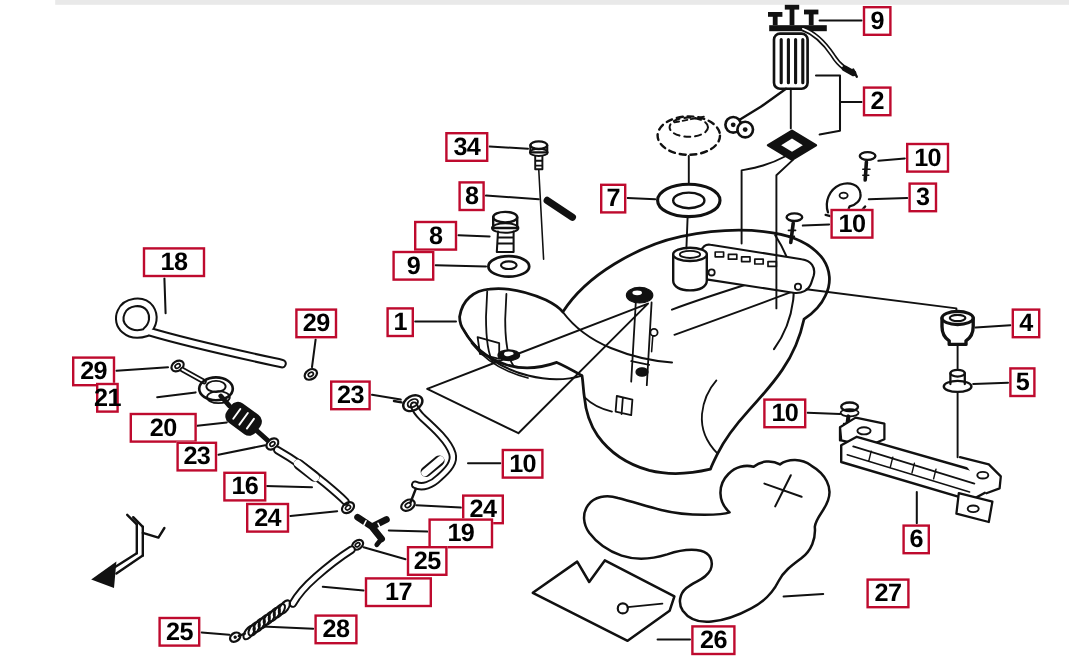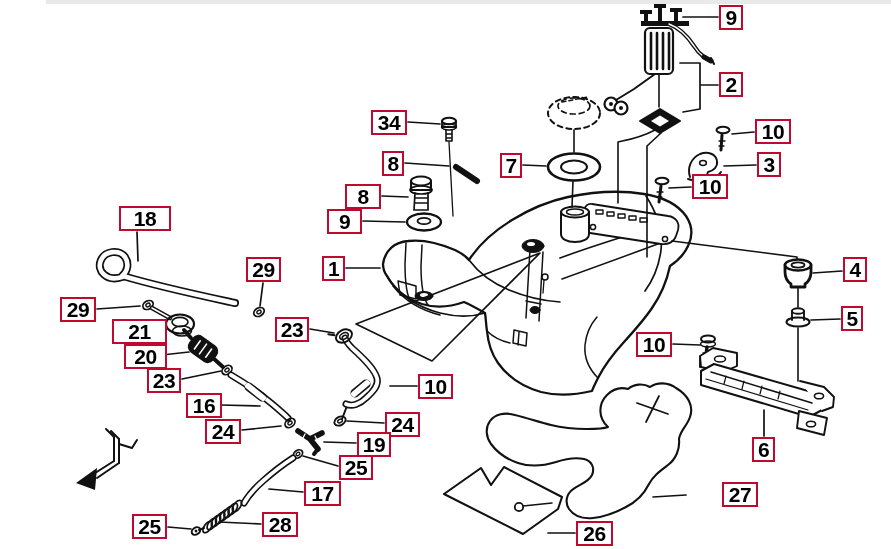--- a/index.html
+++ b/index.html
@@ -303,31 +303,31 @@
   <div class="callout" style="left:692px;top:174px;width:36px">10</div>
   <div class="callout" style="left:371px;top:110px;width:36px">34</div>
   <div class="callout" style="left:382px;top:151px;width:22px">8</div>
   <div class="callout" style="left:500px;top:153px;width:22px">7</div>
   <div class="callout" style="left:345px;top:184px;width:36px">8</div>
   <div class="callout" style="left:327px;top:209px;width:35px">9</div>
   <div class="callout" style="left:119px;top:206px;width:52px">18</div>
   <div class="callout" style="left:246px;top:257px;width:35px">29</div>
   <div class="callout" style="left:322px;top:256px;width:23px">1</div>
   <div class="callout" style="left:60px;top:297px;width:36px">29</div>
-  <div class="callout" style="left:112px;top:319px;width:55px">21</div>
+  <div class="callout" style="left:80px;top:319px;width:19px">21</div>
   <div class="callout" style="left:275px;top:317px;width:34px">23</div>
-  <div class="callout" style="left:124px;top:344px;width:43px">20</div>
+  <div class="callout" style="left:108px;top:344px;width:56px">20</div>
   <div class="callout" style="left:147px;top:368px;width:34px">23</div>
   <div class="callout" style="left:186px;top:393px;width:36px">16</div>
   <div class="callout" style="left:418px;top:374px;width:35px">10</div>
   <div class="callout" style="left:205px;top:419px;width:36px">24</div>
   <div class="callout" style="left:385px;top:412px;width:35px">24</div>
-  <div class="callout" style="left:357px;top:432px;width:34px">19</div>
+  <div class="callout" style="left:357px;top:432px;width:54px">19</div>
   <div class="callout" style="left:339px;top:455px;width:34px">25</div>
-  <div class="callout" style="left:304px;top:481px;width:37px">17</div>
+  <div class="callout" style="left:304px;top:481px;width:56px">17</div>
   <div class="callout" style="left:132px;top:514px;width:35px">25</div>
   <div class="callout" style="left:262px;top:512px;width:36px">28</div>
   <div class="callout" style="left:636px;top:332px;width:36px">10</div>
   <div class="callout" style="left:843px;top:257px;width:24px">4</div>
   <div class="callout" style="left:841px;top:306px;width:22px">5</div>
   <div class="callout" style="left:752px;top:437px;width:23px">6</div>
   <div class="callout" style="left:722px;top:482px;width:36px">27</div>
   <div class="callout" style="left:576px;top:521px;width:37px">26</div>
 </div>
 

